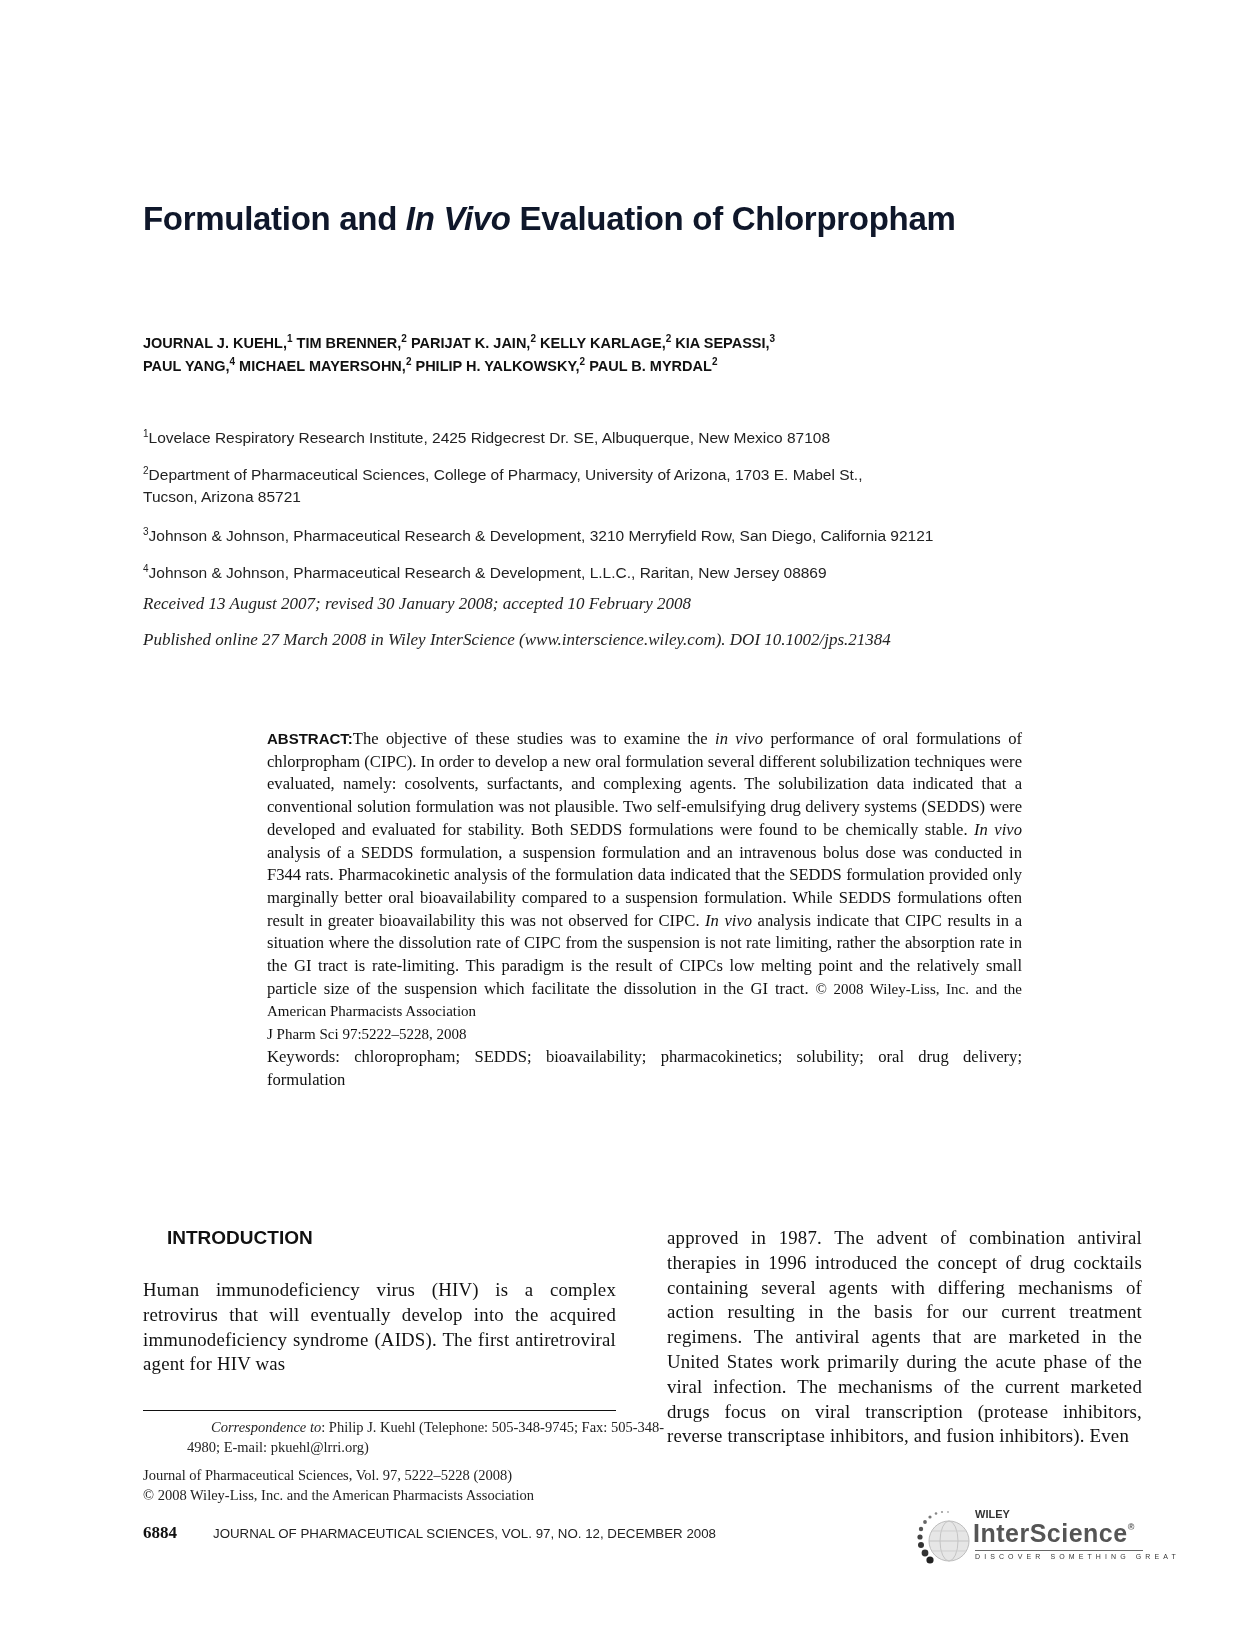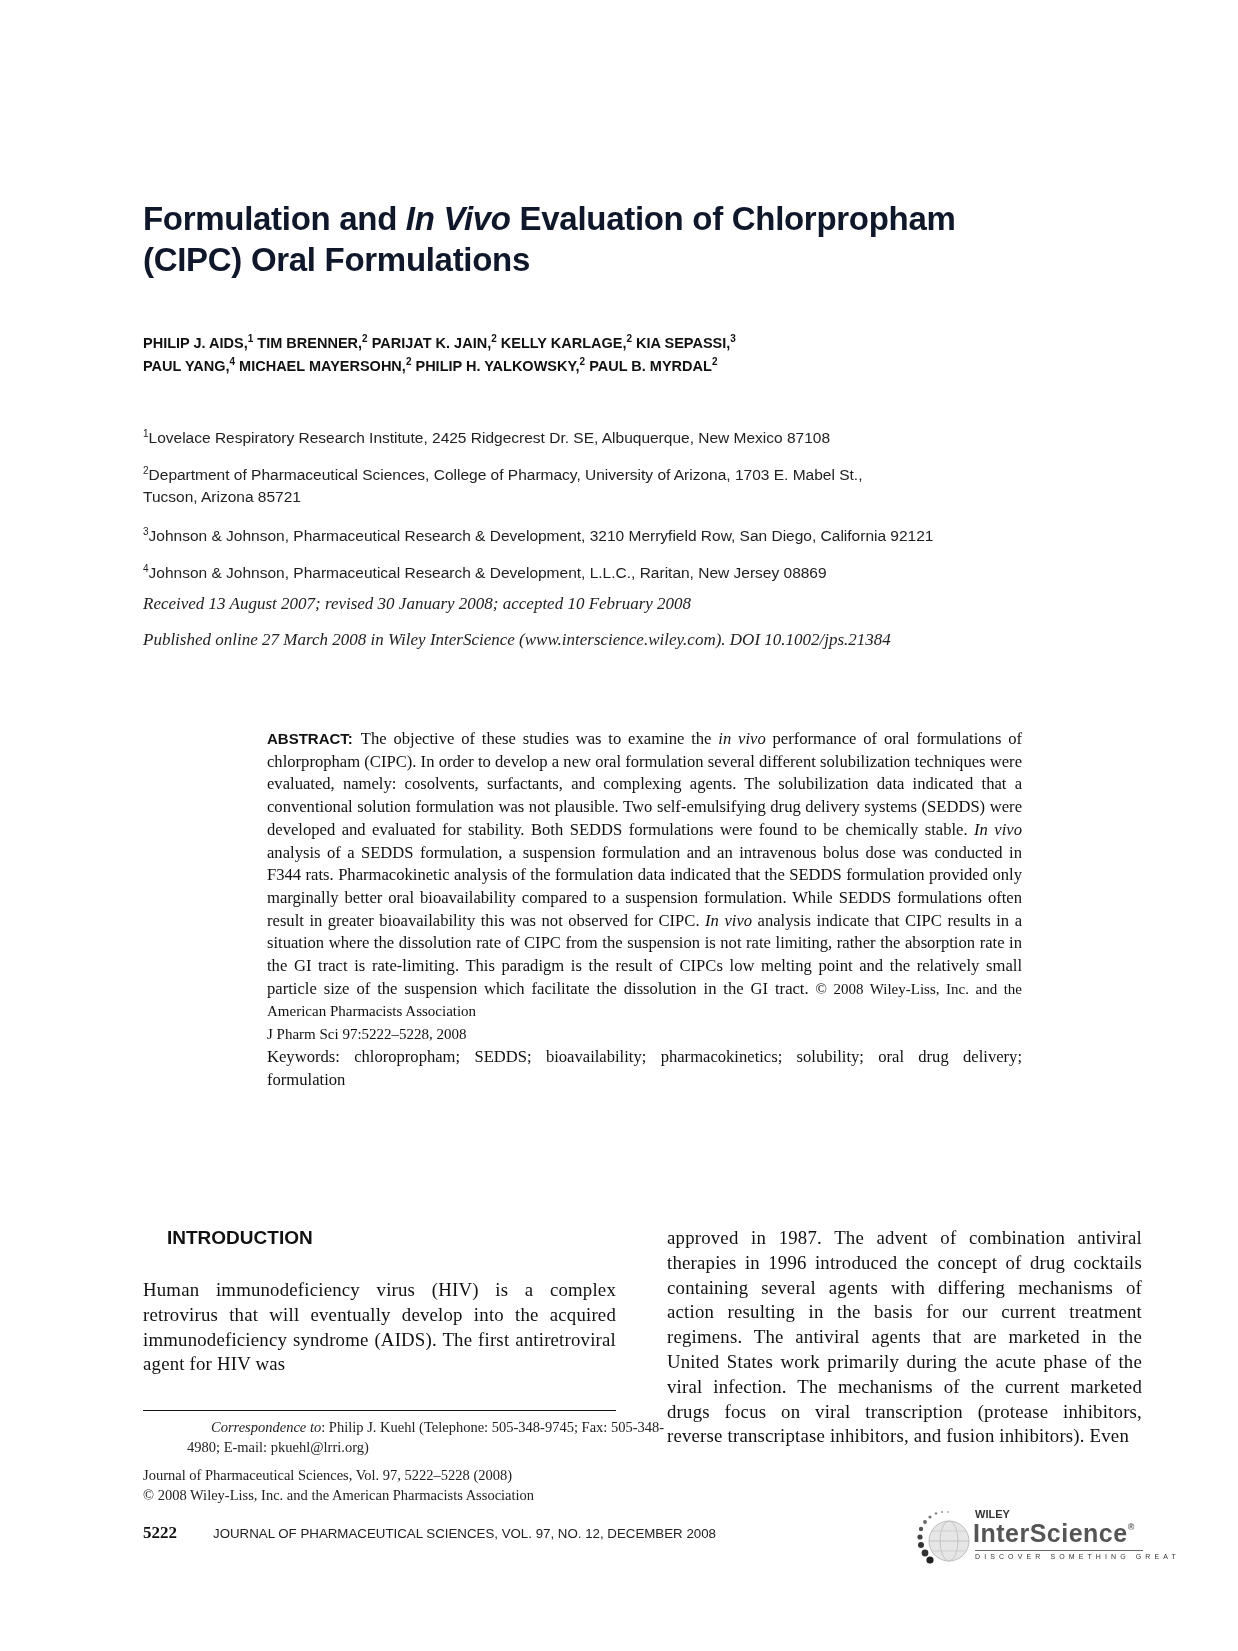--- a/index.html
+++ b/index.html
@@ -30,21 +30,21 @@
     position: absolute; left: 143px; width: 980px;
     font-family: "Liberation Serif", serif; font-style: italic;
     font-size: 17px; line-height: 22px; color: #222;
   }
 
   .abstract {
     position: absolute; left: 267px; top: 728px; width: 755px;
     font-family: "Liberation Serif", serif; font-size: 16.6px; line-height: 22.7px;
     text-align: justify; color: #111;
   }
-  .abstract .lbl { font-family: "Liberation Sans", sans-serif; font-weight: bold; font-size: 15px; margin-right: 8px; }
+  .abstract .lbl { font-family: "Liberation Sans", sans-serif; font-weight: bold; font-size: 15px; }
   .abstract .cite { font-size: 15px; }
   .abstract i { font-style: italic; }
   .abstract .kw-label { font-weight: normal; }
 
   .section-head {
     position: absolute; left: 143px; top: 1227px;
     font-family: "Liberation Sans", sans-serif; font-weight: bold; font-size: 19px; color: #111; margin-left: 24px;
   }
 
   .col {
@@ -75,25 +75,24 @@
   .logo .brand { position: absolute; left: 58px; top: 12px; font-family: "Liberation Sans", sans-serif; font-weight: bold; font-size: 25px; color: #555; letter-spacing: 0.5px; }
   .logo .brand sup { font-size: 9px; vertical-align: 12px; }
   .logo .tag { position: absolute; left: 60px; top: 46px; font-family: "Liberation Sans", sans-serif; font-size: 7px; letter-spacing: 4.1px; color: #333; white-space: nowrap; }
   .logo .tag-rule { position: absolute; left: 60px; top: 43px; width: 168px; border-top: 1px solid #666; }
 </style>
 </head>
 <body>
 
 <div class="title">
   <span>Formulation and </span><i>In Vivo</i><span> Evaluation of Chlorpropham</span><br>
-  <span>(CIPC) Oral Formulations</span>
 </div>
 
 <div class="authors">
-  <span><span>PHILIP J. AIDS,</span><sup>1</sup></span>
+  <span><span>JOURNAL J. KUEHL,</span><sup>1</sup></span>
   <span><span>TIM BRENNER,</span><sup>2</sup></span>
   <span><span>PARIJAT K. JAIN,</span><sup>2</sup></span>
   <span><span>KELLY KARLAGE,</span><sup>2</sup></span>
   <span><span>KIA SEPASSI,</span><sup>3</sup></span><br>
   <span><span>PAUL YANG,</span><sup>4</sup></span>
   <span><span>MICHAEL MAYERSOHN,</span><sup>2</sup></span>
   <span><span>PHILIP H. YALKOWSKY,</span><sup>2</sup></span>
   <span><span>PAUL B. MYRDAL</span><sup>2</sup></span>
 </div>
 
@@ -115,21 +114,21 @@
 
 <div class="col col-left">Human immunodeficiency virus (HIV) is a complex retrovirus that will eventually develop into the acquired immunodeficiency syndrome (AIDS). The first antiretroviral agent for HIV was</div>
 <div class="col col-right">approved in 1987. The advent of combination antiviral therapies in 1996 introduced the concept of drug cocktails containing several agents with differing mechanisms of action resulting in the basis for our current treatment regimens. The antiviral agents that are marketed in the United States work primarily during the acute phase of the viral infection. The mechanisms of the current marketed drugs focus on viral transcription (protease inhibitors, reverse transcriptase inhibitors, and fusion inhibitors). Even</div>
 
 <div class="footrule"></div>
 <div class="footnote" style="top:1417px; text-indent:24px;margin-left:44px;"><i>Correspondence to</i><span>: Philip J. Kuehl (Telephone: 505-348-9745; Fax: 505-348-4980; E-mail: pkuehl@lrri.org)</span></div>
 <div class="footnote" style="top:1465px">Journal of Pharmaceutical Sciences, Vol. 97, 5222–5228 (2008)</div>
 <div class="footnote" style="top:1485px">© 2008 Wiley-Liss, Inc. and the American Pharmacists Association</div>
 
 <div class="page-footer">
-  <span class="page-num">5222</span>
+  <span class="page-num">6884</span>
   <span>JOURNAL OF PHARMACEUTICAL SCIENCES, VOL. 97, NO. 12, DECEMBER 2008</span>
 </div>
 
 <div class="logo">
   <svg class="globe" viewBox="0 0 58 58">
     <circle cx="34" cy="32" r="20" fill="#e6e6e6" stroke="#bdbdbd" stroke-width="1"></circle>
     <ellipse cx="34" cy="32" rx="9" ry="20" fill="none" stroke="#c4c4c4" stroke-width="1"></ellipse>
     <line x1="14" y1="32" x2="54" y2="32" stroke="#c4c4c4" stroke-width="1"></line>
     <line x1="17" y1="22" x2="51" y2="22" stroke="#cfcfcf" stroke-width="1"></line>
     <line x1="17" y1="42" x2="51" y2="42" stroke="#cfcfcf" stroke-width="1"></line>

